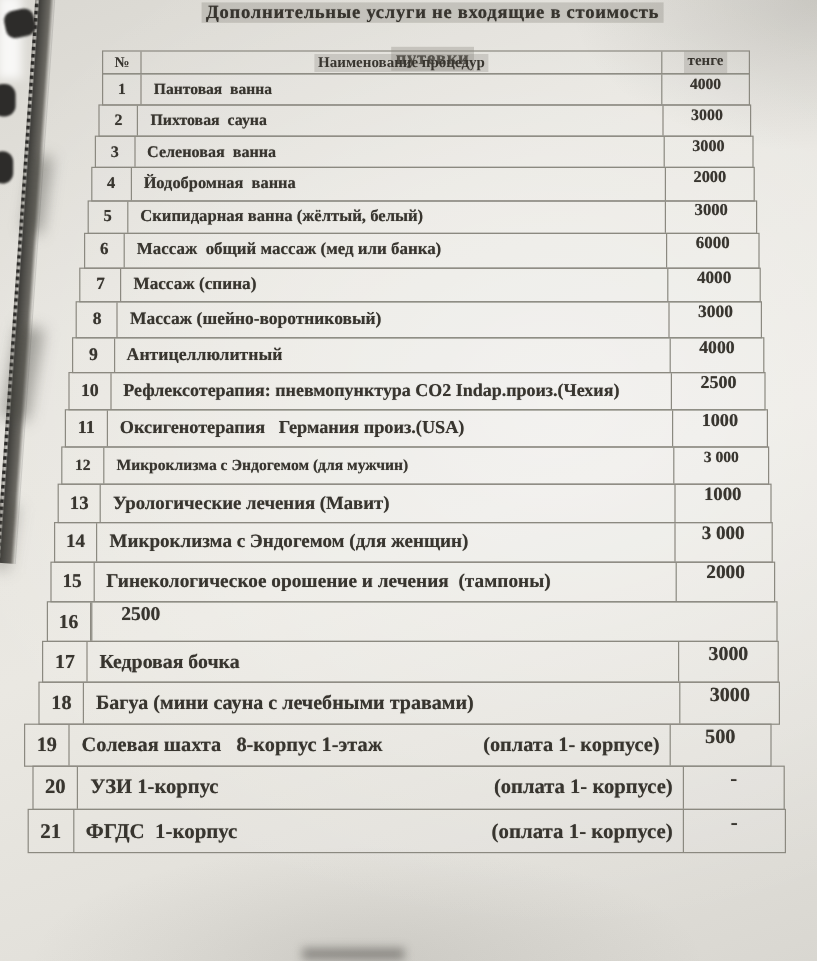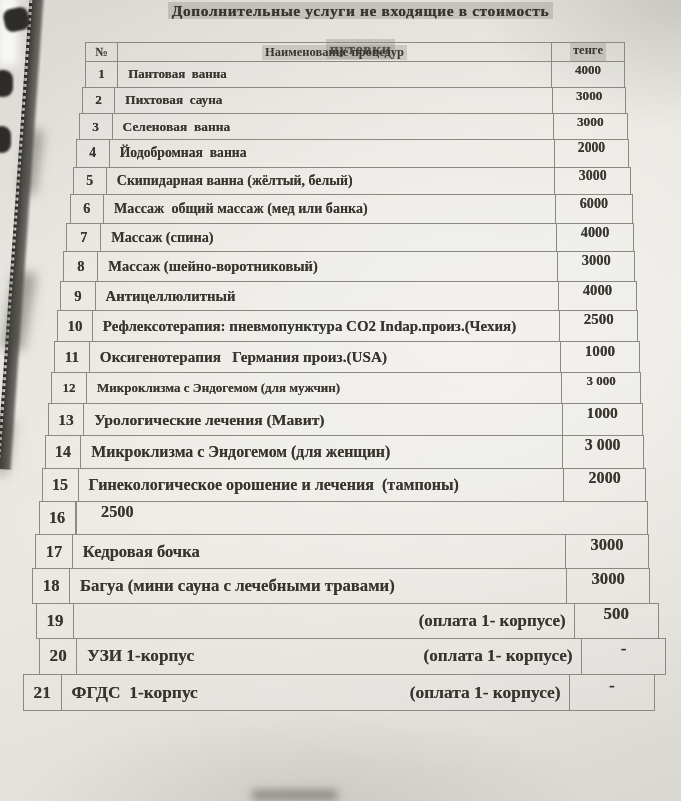--- a/index.html
+++ b/index.html
@@ -224,28 +224,29 @@
         </span>
         <span class="cell-price">3000</span>
       </div>
       <div class="row" style="height: 35.61px; margin-left: 32.3px; width: 618.2px; font-size: 16.74px;">
         <span class="cell-num">18</span>
         <span class="cell-name">
           <span class="name">Багуа (мини сауна с лечебными травами)</span>
         </span>
         <span class="cell-price">3000</span>
       </div>
-      <div class="row" style="height: 36.14px; margin-left: 36px; width: 622.8px; font-size: 16.96px;">
+      <div class="row" style="height: 36.14px; margin-left: 20px; width: 622.8px; font-size: 16.96px;">
         <span class="cell-num">19</span>
         <span class="cell-name">
+          <span class="name">Солевая шахта   8-корпус 1-этаж</span>
           <span class="note">(оплата 1- корпусе)</span>
         </span>
         <span class="cell-price">500</span>
       </div>
-      <div class="row" style="height: 36.67px; margin-left: 39px; width: 627.4px; font-size: 17.18px;">
+      <div class="row" style="height: 36.67px; margin-left: 27px; width: 627.4px; font-size: 17.18px;">
         <span class="cell-num">20</span>
         <span class="cell-name">
           <span class="name">УЗИ 1-корпус</span>
           <span class="note">(оплата 1- корпусе)</span>
         </span>
         <span class="cell-price">-</span>
       </div>
       <div class="row" style="height: 37.2px; margin-left: 23px; width: 632px; font-size: 17.4px;">
         <span class="cell-num">21</span>
         <span class="cell-name">

